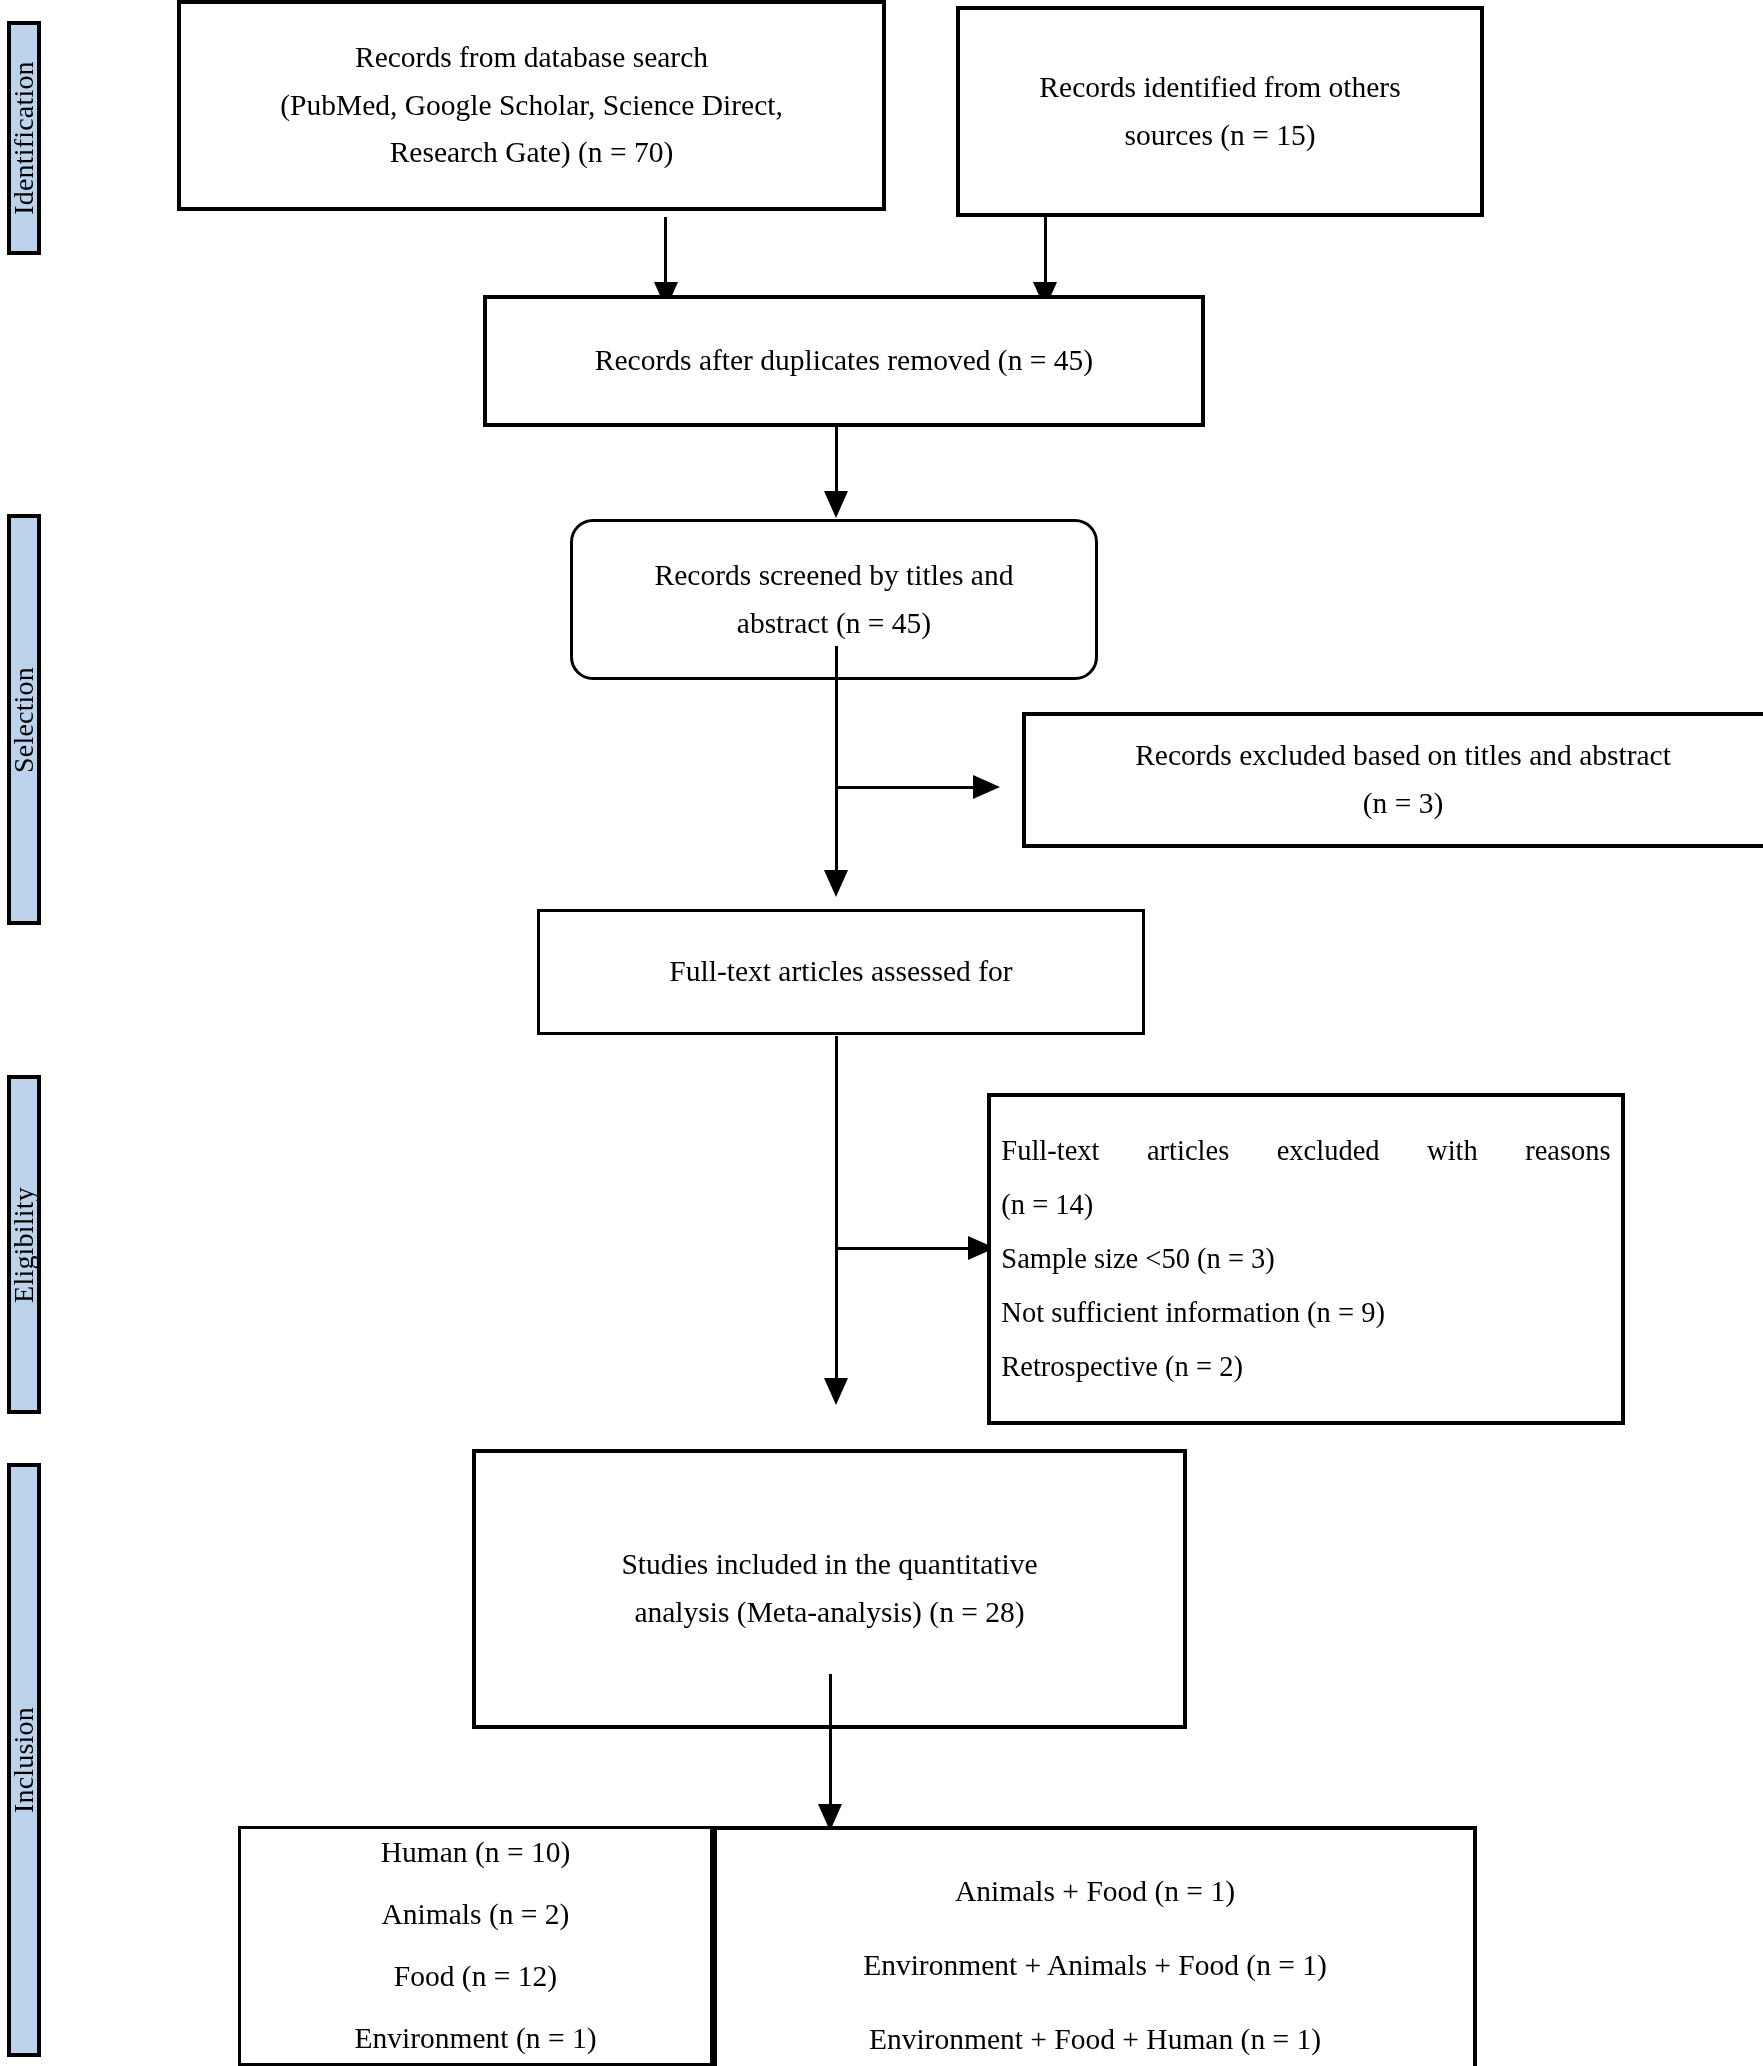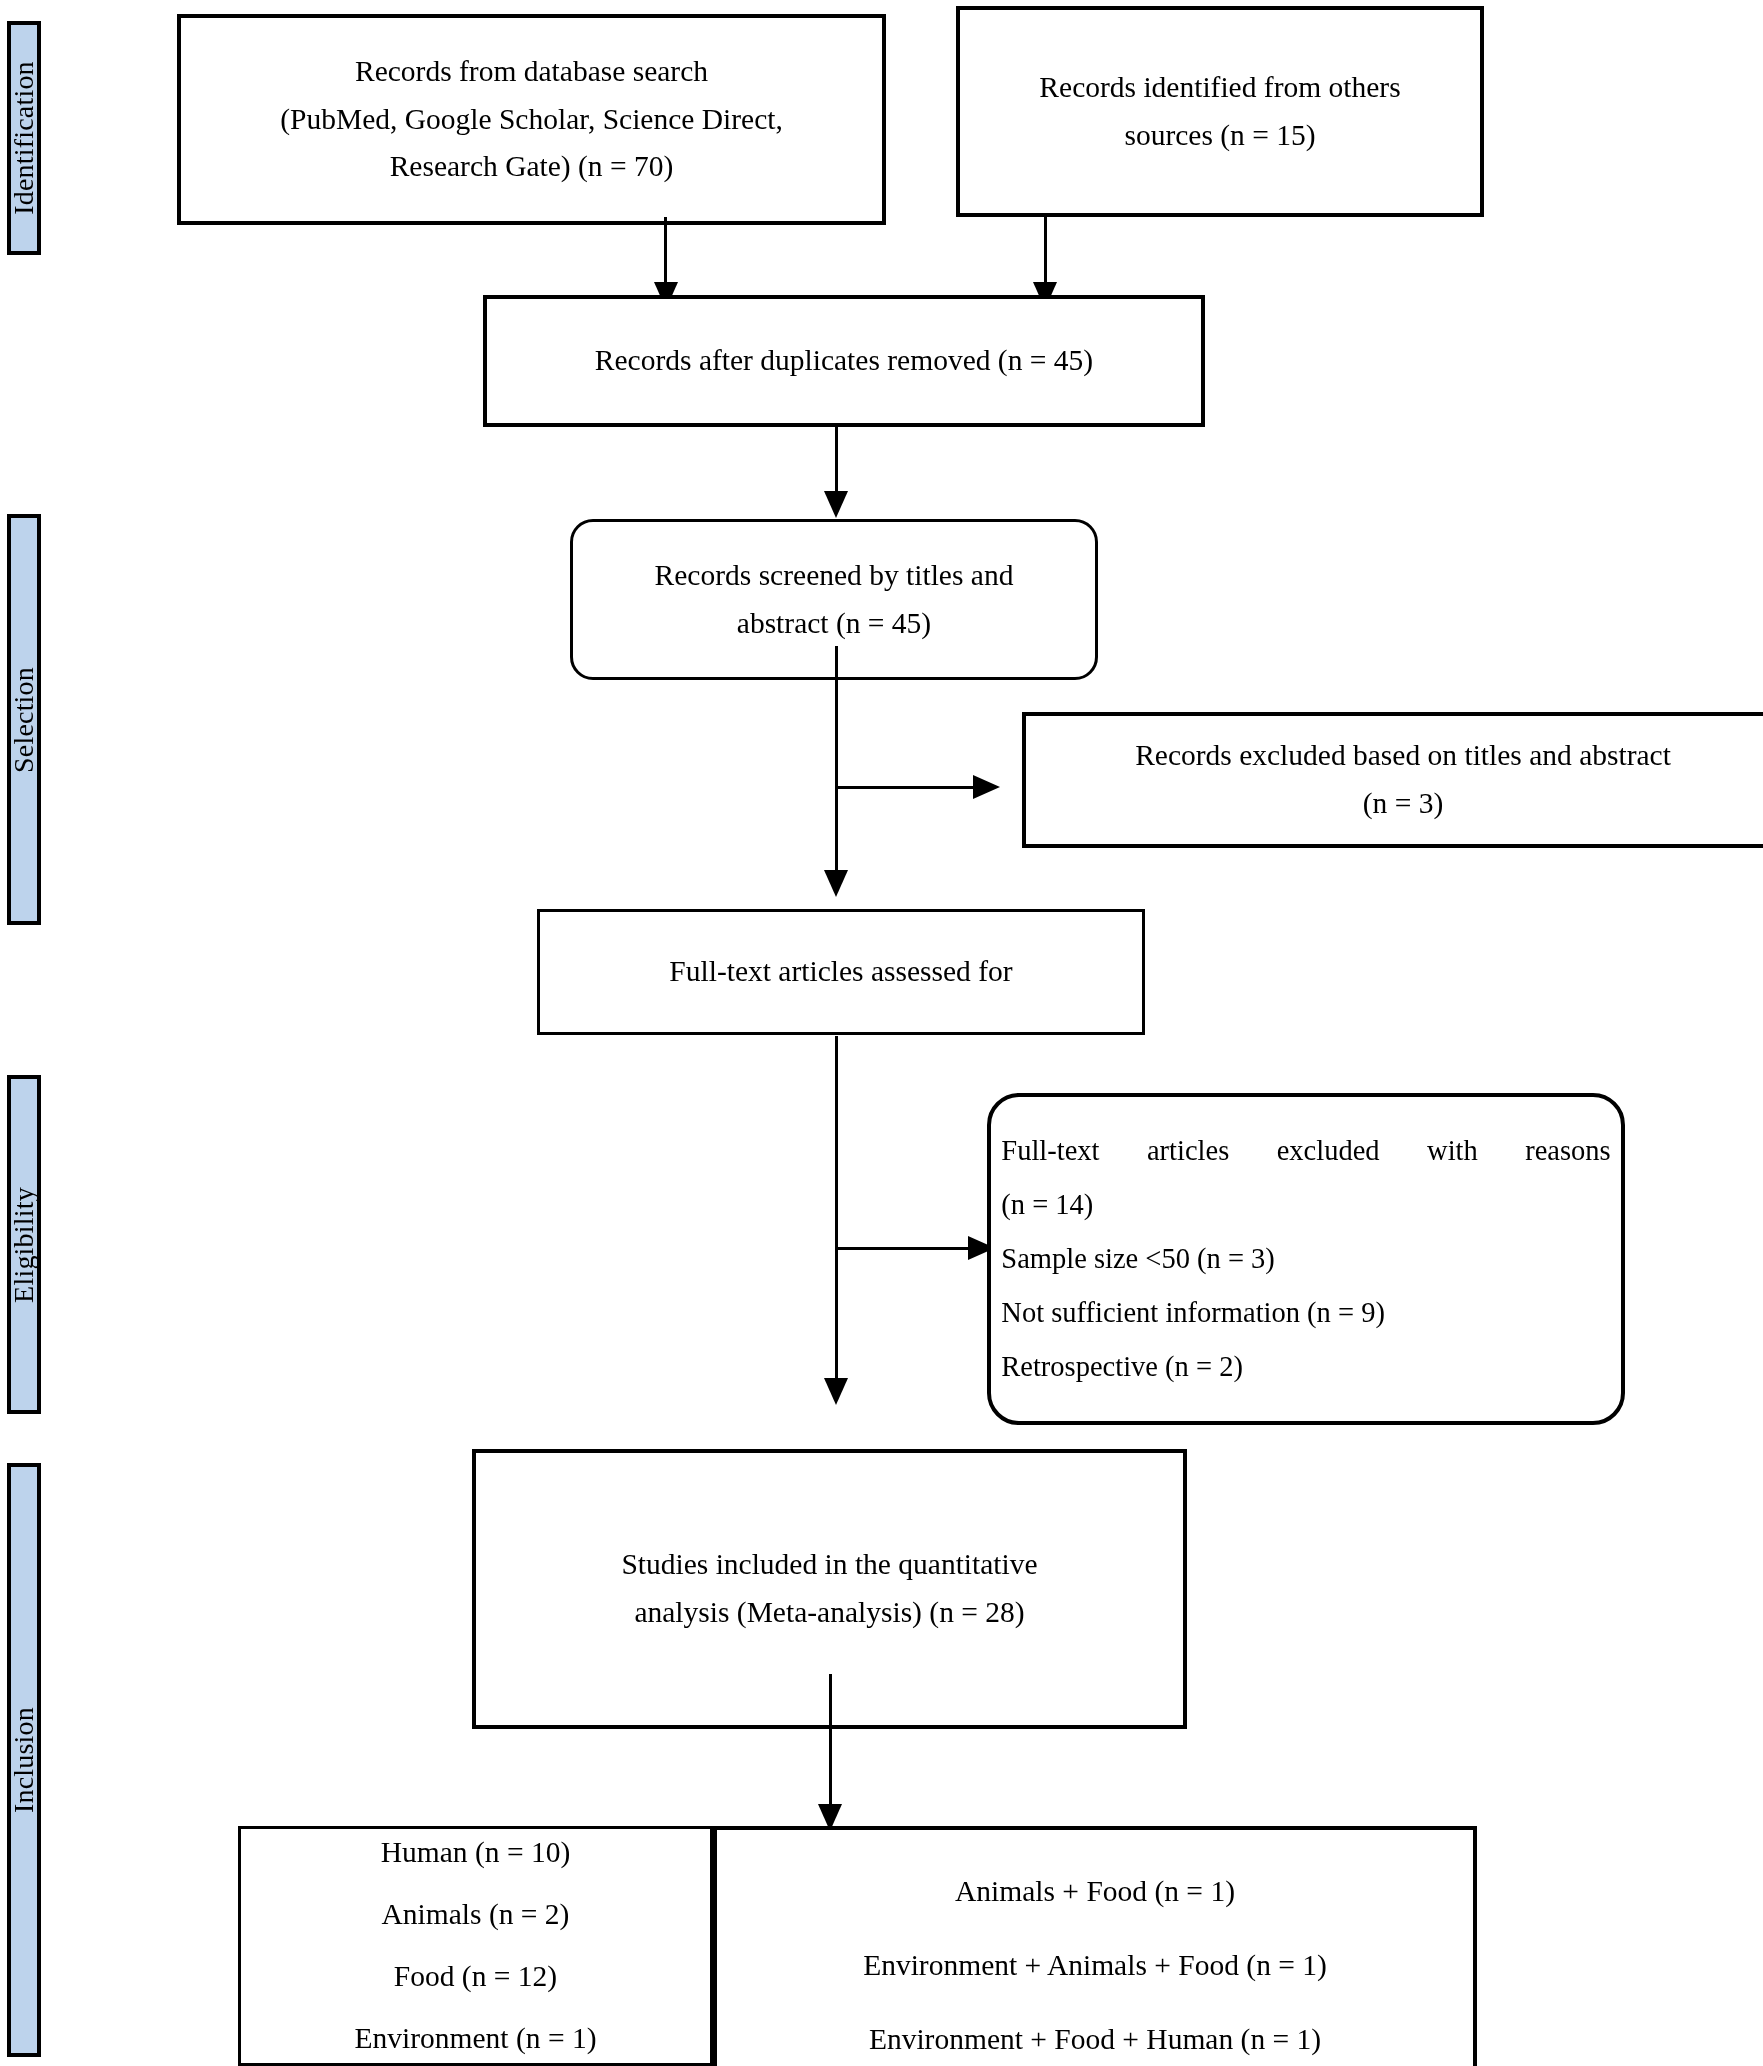--- a/index.html
+++ b/index.html
@@ -34,21 +34,21 @@
     box-sizing:border-box;
     display:flex;
     flex-direction:column;
     align-items:center;
     justify-content:center;
     font-size:29.5px;
     line-height:1.62;
     text-align:center;
     padding:0 12px;
   }
-  .node.left{align-items:flex-end;text-align:left;border-radius:32px;}
+  .node.left{align-items:flex-end;text-align:left;}
   .node .ln{display:block;width:100%;}
   .node.left .ln{text-align:left;}
   .node.just .ln.j{text-align:justify;text-align-last:justify;}
   
   .node.thin{border-width:3.3px;}
   
   .vline{position:absolute;background:#000000;width:3.3px;}
   .hline{position:absolute;background:#000000;height:3.3px;}
   .arrow-down{
     position:absolute;
@@ -79,21 +79,21 @@
   </div>
 
   <div class="stage" style="left:7px;top:1075px;width:34px;height:339px;">
     <span class="stage-label">Eligibility</span>
   </div>
 
   <div class="stage" style="left:7px;top:1463px;width:34px;height:594px;">
     <span class="stage-label">Inclusion</span>
   </div>
 
-  <div class="node" style="left:177px;top:14px;width:709px;height:211px;">
+  <div class="node" style="left:177px;top:0;width:709px;height:211px;">
     <span class="ln">Records from database search</span>
     <span class="ln">(PubMed, Google Scholar, Science Direct,</span>
     <span class="ln">Research Gate) (n = 70)</span>
   </div>
 
   <div class="node" style="left:956px;top:6px;width:528px;height:211px;">
     <span class="ln">Records identified from others</span>
     <span class="ln">sources (n = 15)</span>
   </div>
 

